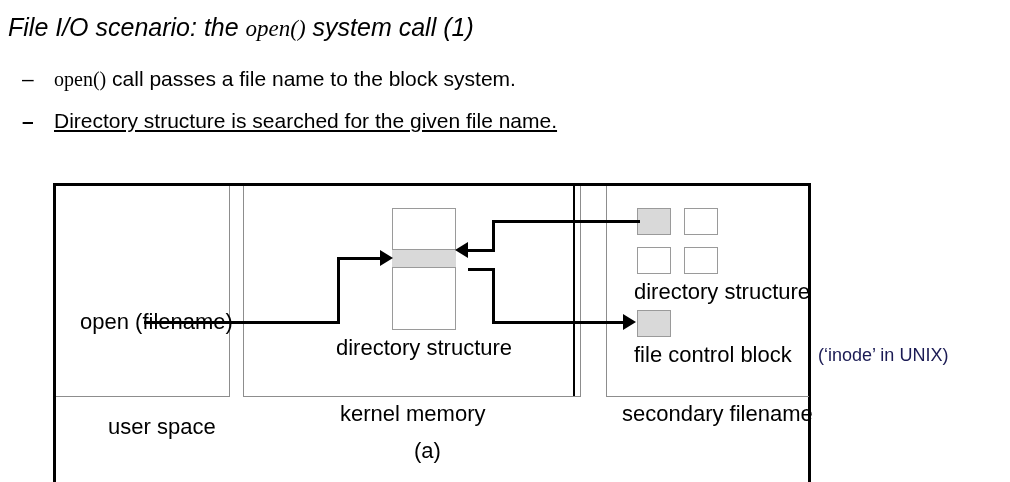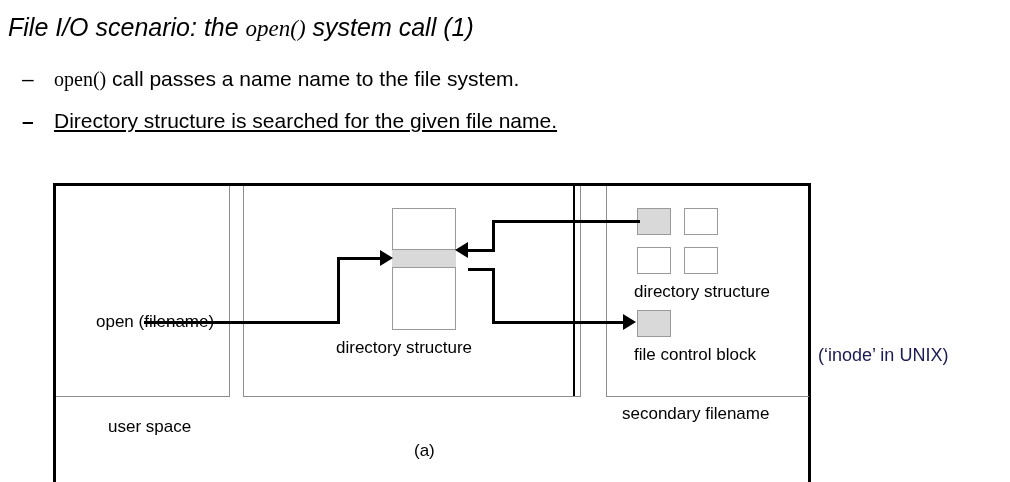--- a/index.html
+++ b/index.html
@@ -164,26 +164,26 @@
     border-bottom: 8px solid transparent;
     border-right: 13px solid #000000;
   }
   #ah-1 { left: 380px; top: 250px; }   
   #ah-2 { left: 455px; top: 242px; }   
   #ah-3 { left: 623px; top: 314px; }   
 
   
   .fig-label {
     position: absolute;
-    font-size: 17px;
+    font-size: 22px;
     line-height: 20px;
     white-space: nowrap;
     color: #000;
   }
-  #lbl-open      { left: 64px;  top: 312px; padding-left: 32px; }
+  #lbl-open      { left: 48px;  top: 312px; padding-left: 32px; }
   #lbl-dir-k     { left: 336px; top: 338px; }
   #lbl-dir-s     { left: 634px; top: 282px; }
   #lbl-fcb       { left: 634px; top: 345px; }
   #lbl-user      { left: 108px; top: 404px; margin-top: 13px; }
   #lbl-kernel    { left: 340px; top: 404px; }
   #lbl-sec       { left: 622px; top: 404px; }
   #lbl-a         { left: 414px; top: 441px; }
 
   #lbl-inode {
     position: absolute;
@@ -195,21 +195,21 @@
     color: #1b1b54;
   }
 </style>
 </head>
 <body>
 
 <div id="page">
 
   <div id="slide-title"><span>File I/O scenario: the </span><span class="serif">open()</span><span> system call (1)</span></div>
 
-  <div class="bullet bullet-1"><span class="dash thin">–</span><span class="serif-inline">open()</span><span> call passes a name name to the file system.</span></div>
+  <div class="bullet bullet-1"><span class="dash thin">–</span><span class="serif-inline">open()</span><span> call passes a file name to the block system.</span></div>
 
   <div class="bullet bullet-2"><span class="dash thick">–</span><span>Directory structure is searched for the given file name.</span></div>
 
   <div id="figure">
 
     <div class="frame-rail" id="frame-left"></div>
     <div class="frame-rail" id="frame-top"></div>
     <div class="frame-rail" id="frame-right"></div>
 
     <div class="panel-line panel-v" id="sep-a"></div>
@@ -246,20 +246,21 @@
     <div class="arrow arrow-right" id="ah-1"></div>
     <div class="arrow arrow-left" id="ah-2"></div>
     <div class="arrow arrow-right" id="ah-3"></div>
 
     <div class="fig-label" id="lbl-open">open (filename)</div>
     <div class="fig-label" id="lbl-dir-k">directory structure</div>
     <div class="fig-label" id="lbl-dir-s">directory structure</div>
     <div class="fig-label" id="lbl-fcb">file control block</div>
 
     <div class="fig-label" id="lbl-user">user space</div>
+    <div class="fig-label" id="lbl-kernel">kernel memory</div>
     <div class="fig-label" id="lbl-sec">secondary filename</div>
 
     <div class="fig-label" id="lbl-a">(a)</div>
 
     <div id="lbl-inode">(‘inode’ in UNIX)</div>
   </div>
 
 </div>
 
 </body></html>

